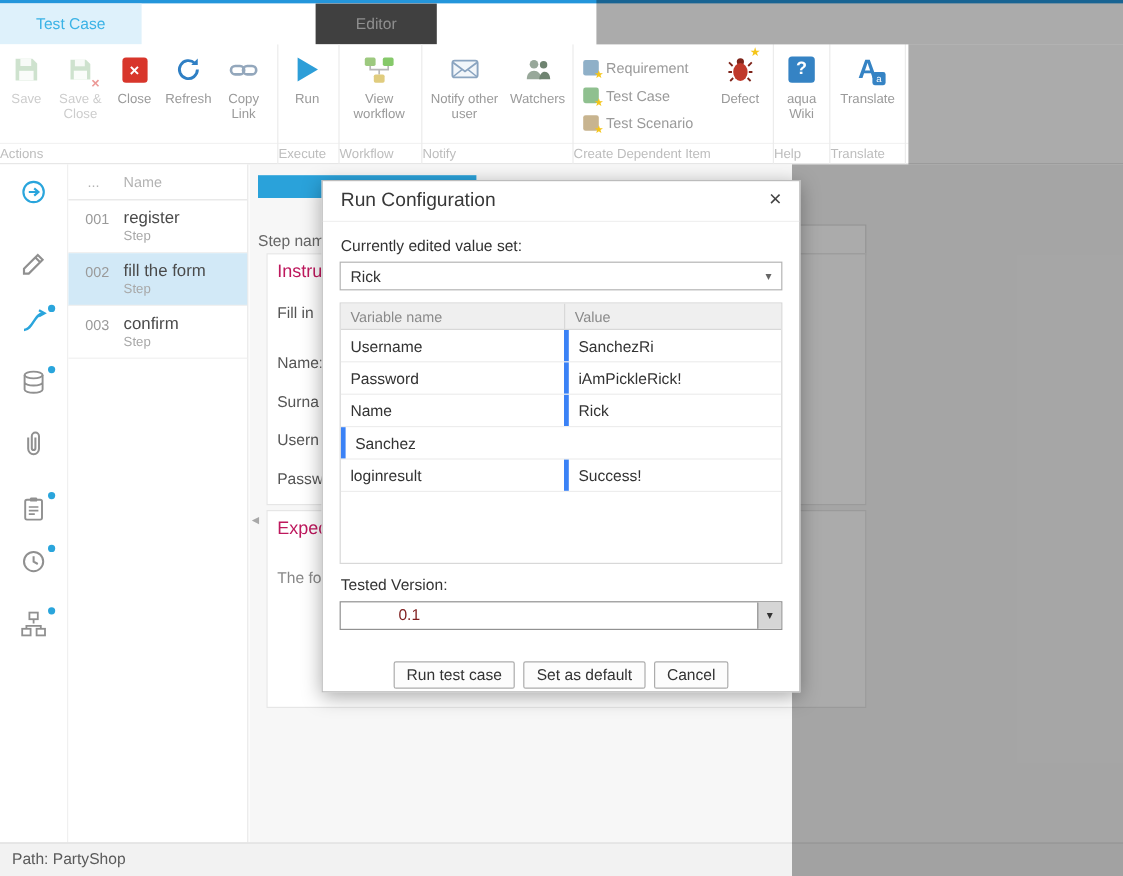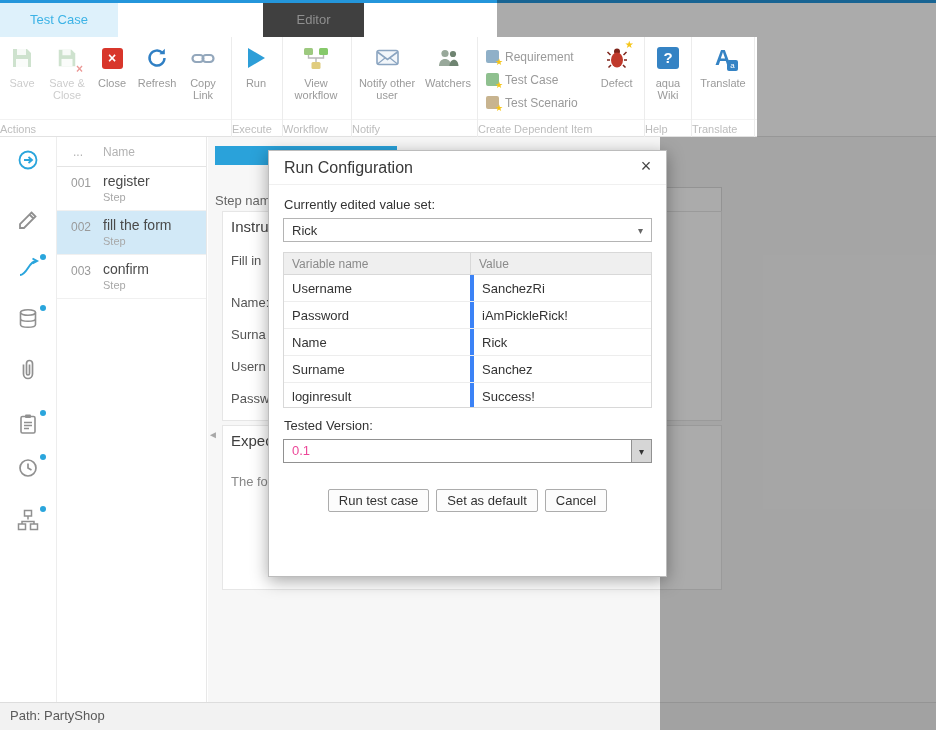--- a/index.html
+++ b/index.html
@@ -84,21 +84,21 @@
 
   
   .content { position:absolute; top:137px; left:208px; width:728px; height:565px; background:#f7f7f7; }
   .teal-bar { position:absolute; left:7px; top:9px; width:182px; height:19px; background:#2aa2da; }
   .stepname-label { position:absolute; left:7px; top:56px; font-size:13px; color:#666; white-space:nowrap; }
   .stepname-input { position:absolute; left:62px; top:50px; width:452px; height:26px; background:#fff;
                     border:1px solid #dcdcdc; }
   .panel { position:absolute; background:#fff; border:1px solid #e6e6e6; }
   .instr-panel { left:14px; top:74px; width:500px; height:210px; }
   .exp-panel { left:14px; top:288px; width:500px; height:165px; }
-  .panel-h { position:absolute; left:8px; top:6px; font-size:15px; color:#404040; white-space:nowrap; }
+  .panel-h { position:absolute; left:8px; top:6px; font-size:15px; color:#be185d; white-space:nowrap; }
   .p-line { position:absolute; left:8px; font-size:13px; color:#555; white-space:nowrap; }
   .collapse-arrow { position:absolute; left:0; top:292px; font-size:10px; color:#a8a8a8; }
 
   
   .statusbar { position:absolute; left:0; bottom:0; width:936px; height:28px; background:#f2f2f2;
                border-top:1px solid #ddd; font-size:13px; color:#5a5a5a; line-height:26px; padding-left:10px; }
 
   
   .ov { position:absolute; background:rgba(0,0,0,0.33); z-index:50; }
   .ov-tab { left:497px; top:0; width:439px; height:37px; }
@@ -110,30 +110,30 @@
            border:1px solid #bcbcbc; box-shadow:0 4px 16px rgba(0,0,0,0.35); z-index:100; }
   .m-header { height:34px; border-bottom:1px solid #f0f0f0; position:relative; }
   .m-title { position:absolute; left:15px; top:8px; font-size:16px; color:#383838; }
   .m-close { position:absolute; right:10px; top:5px; font-size:18px; color:#444; cursor:pointer;
              width:20px; text-align:center; }
   .m-body { padding:8px 14px 0 14px; }
   .m-label { font-size:13px; color:#333; margin:4px 0 6px 1px; }
   .m-select { height:24px; border:1px solid #b4b4b4; background:#fff; display:flex; align-items:center;
               justify-content:space-between; padding:0 8px; font-size:13px; color:#333; cursor:pointer; }
   .m-select .caret { font-size:10px; color:#666; }
-  .m-table { margin-top:10px; border:1px solid #d8d8d8; height:156px; overflow:hidden; }
+  .m-table { margin-top:10px; border:1px solid #d8d8d8; height:218px; overflow:hidden; }
   .m-thead { display:flex; height:22px; background:#efefef; border-bottom:1px solid #d8d8d8;
              font-size:12px; color:#8a8a8a; align-items:center; }
   .m-col1 { width:186px; padding-left:8px; }
   .m-col2 { flex:1; padding-left:8px; border-left:1px solid #d8d8d8; height:100%; display:flex; align-items:center; }
   .m-row { display:flex; height:27px; border-bottom:1px solid #ededed; font-size:13px; color:#333;
            align-items:center; }
   .m-row .m-col2 { border-left:4px solid #3b82f6; }
   .m-combo { margin-top:5px; height:24px; border:1px solid #919191; display:flex; background:#fff; }
-  .m-combo-text { flex:1; padding:0 8px; font-size:13px; color:#ec4899; line-height:22px; }
+  .m-combo-text { flex:1; padding:0 8px; font-size:13px; color:#7f1d1d; line-height:22px;margin-left:40px; }
   .m-combo-btn { width:20px; background:#d6d6d6; border-left:1px solid #919191; display:flex;
                  align-items:center; justify-content:center; font-size:10px; color:#333; cursor:pointer; }
   .m-buttons { display:flex; justify-content:center; gap:7px; margin-top:26px; }
   .m-btn { height:23px; padding:0 10px; background:#fcfcfc; border:1px solid #acacac; border-radius:2px;
            font-size:13px; color:#333; line-height:21px; cursor:pointer; }
 
   svg { display:block; }
 </style>
 </head>
 <body>
@@ -447,21 +447,20 @@
       </div>
       <div class="m-row">
         <span class="m-col1">Password</span>
         <span class="m-col2">iAmPickleRick!</span>
       </div>
       <div class="m-row">
         <span class="m-col1">Name</span>
         <span class="m-col2">Rick</span>
       </div>
       <div class="m-row">
-        <span class="m-col1">Surname</span>
         <span class="m-col2">Sanchez</span>
       </div>
       <div class="m-row">
         <span class="m-col1">loginresult</span>
         <span class="m-col2">Success!</span>
       </div>
     </div>
     <div class="m-label" style="margin-top:10px;">Tested Version:</div>
     <div class="m-combo">
       <span class="m-combo-text">0.1</span>

